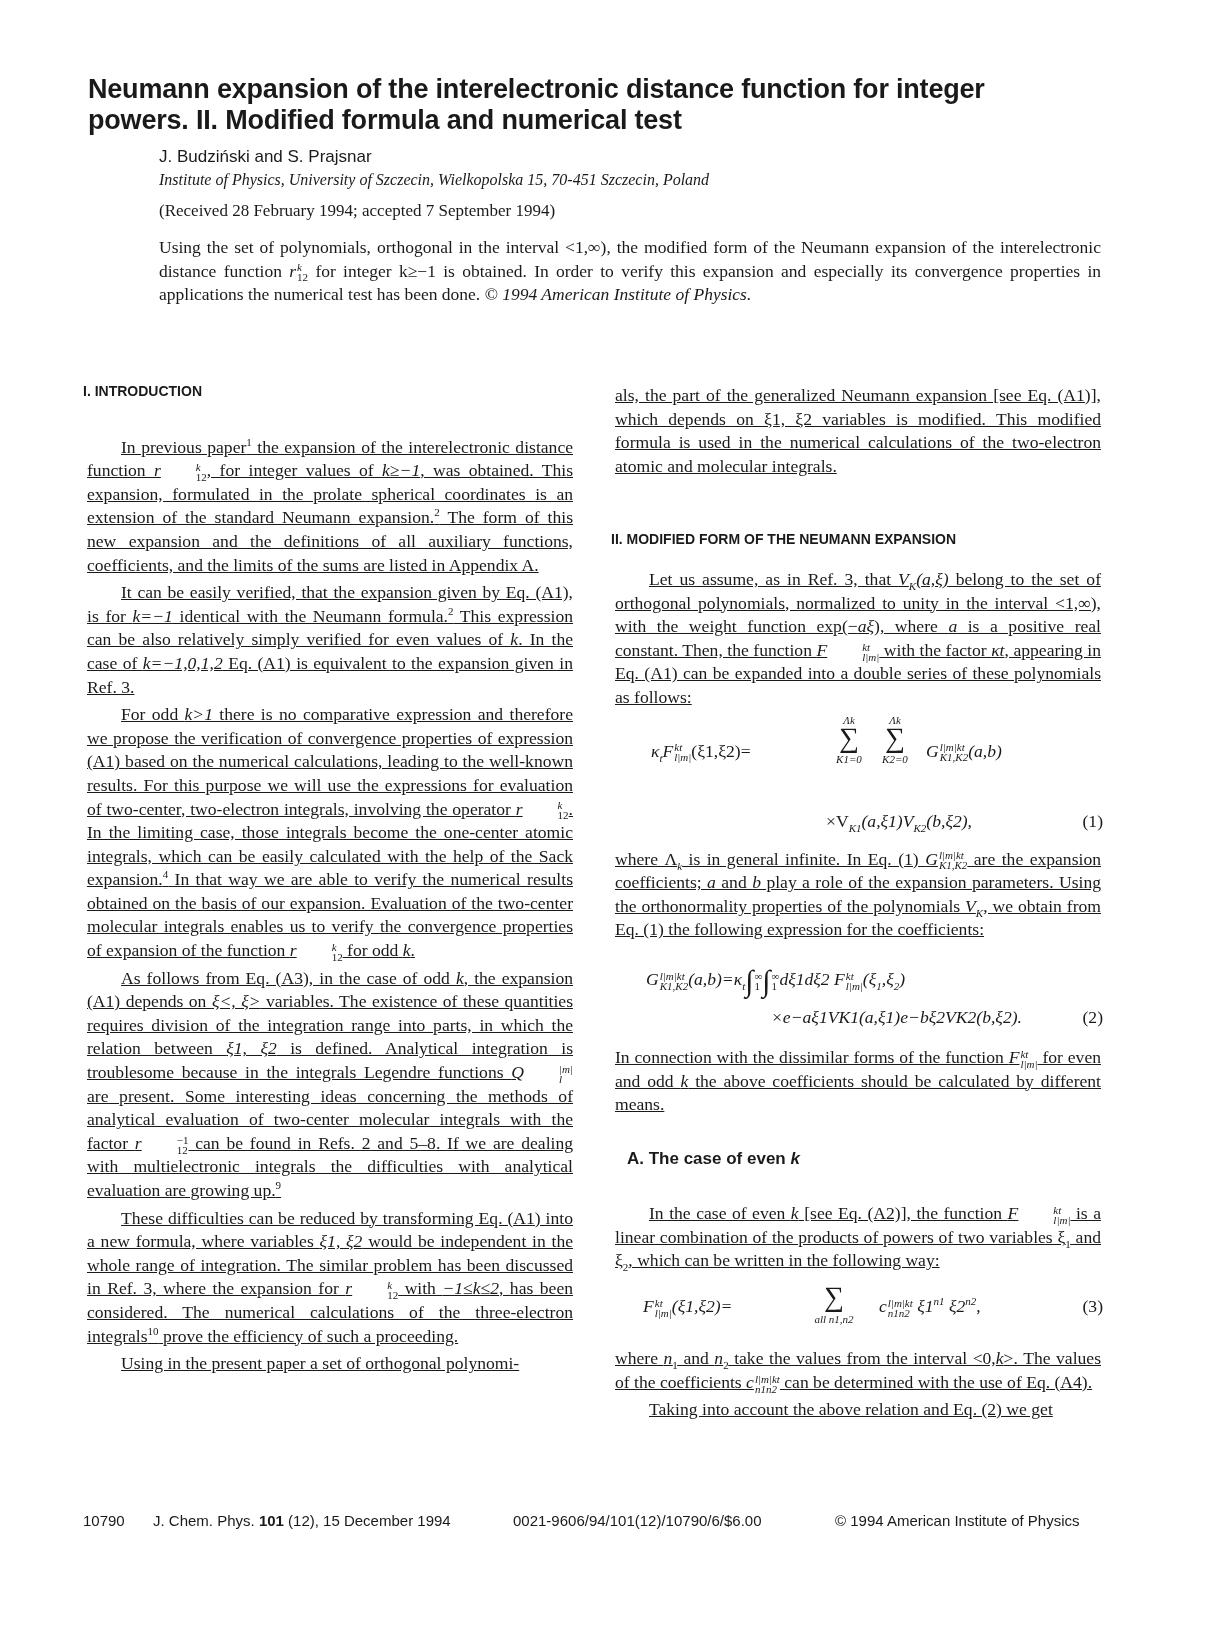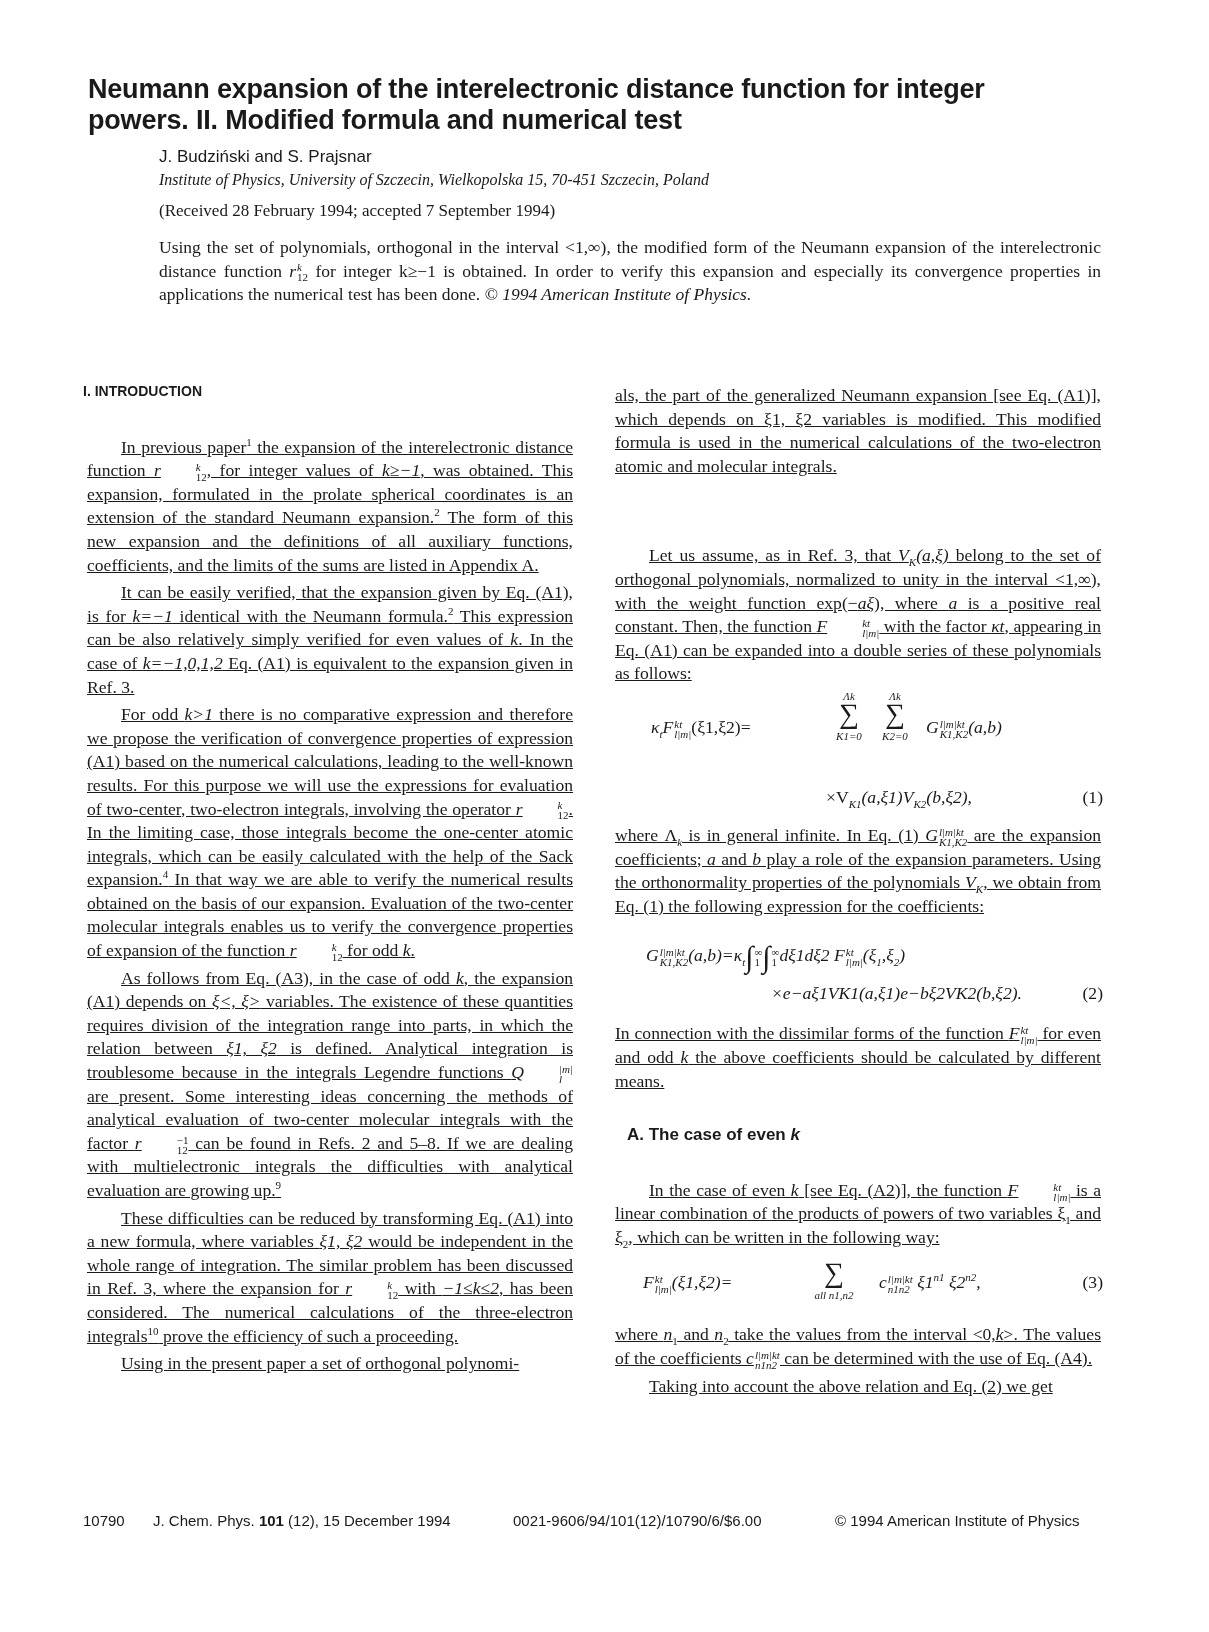--- a/index.html
+++ b/index.html
@@ -60,20 +60,21 @@
   <p class="ind"><span>As follows from Eq. (A3), in the case of odd </span><i>k</i><span>, the expansion (A1) depends on </span><i>ξ&lt;, ξ&gt;</i><span> variables. The existence of these quantities requires division of the integration range into parts, in which the relation between </span><i>ξ1, ξ2</i><span> is defined. Analytical integration is troublesome because in the integrals Legendre functions </span><i>Q</i><span class="ss"><span class="m">|m|</span><span class="m">l</span></span><span> are present. Some interesting ideas concerning the methods of analytical evaluation of two-center molecular integrals with the factor </span><i>r</i><span class="ss"><span>−1</span><span>12</span></span><span> can be found in Refs. 2 and 5–8. If we are dealing with multielectronic integrals the difficulties with analytical evaluation are growing up.</span><sup>9</sup></p>
 
   <p class="ind"><span>These difficulties can be reduced by transforming Eq. (A1) into a new formula, where variables </span><i>ξ1, ξ2</i><span> would be independent in the whole range of integration. The similar problem has been discussed in Ref. 3, where the expansion for </span><i>r</i><span class="ss"><span class="m">k</span><span>12</span></span><span> with </span><i>−1≤k≤2</i><span>, has been considered. The numerical calculations of the three-electron integrals</span><sup>10</sup><span> prove the efficiency of such a proceeding.</span></p>
 
   <p class="ind">Using in the present paper a set of orthogonal polynomi-</p>
 </div>
 
 <div id="col-right" class="col serif">
   <p>als, the part of the generalized Neumann expansion [see Eq. (A1)], which depends on ξ1, ξ2 variables is modified. This modified formula is used in the numerical calculations of the two-electron atomic and molecular integrals.</p>
   <div style="height:46px"></div>
+  <div class="h1">II. MODIFIED FORM OF THE NEUMANN EXPANSION</div>
   <div style="height:12px"></div>
 
   <p class="ind"><span>Let us assume, as in Ref. 3, that </span><i>V</i><sub class="m">K</sub><i>(a,ξ)</i><span> belong to the set of orthogonal polynomials, normalized to unity in the interval &lt;1,∞), with the weight function exp(−</span><i>aξ</i><span>), where </span><i>a</i><span> is a positive real constant. Then, the function </span><i>F</i><span class="ss"><span class="m">kt</span><span class="m">l|m|</span></span><span> with the factor </span><i>κt</i><span>, appearing in Eq. (A1) can be expanded into a double series of these polynomials as follows:</span></p>
 
   <div style="height:96px; position:relative;">
     <div style="position:absolute; left:40px; top:26px; white-space:nowrap;">
       <i>κ</i><sub class="m">t</sub><i>F</i><span class="ss"><span class="m">kt</span><span class="m">l|m|</span></span><span>(ξ1,ξ2)=</span>
     </div>
     <div style="position:absolute; left:216px; top:0px; text-align:center; width:44px;">
       <span class="lim">Λk</span><span class="sigma">∑</span><span class="lim">K1=0</span>

